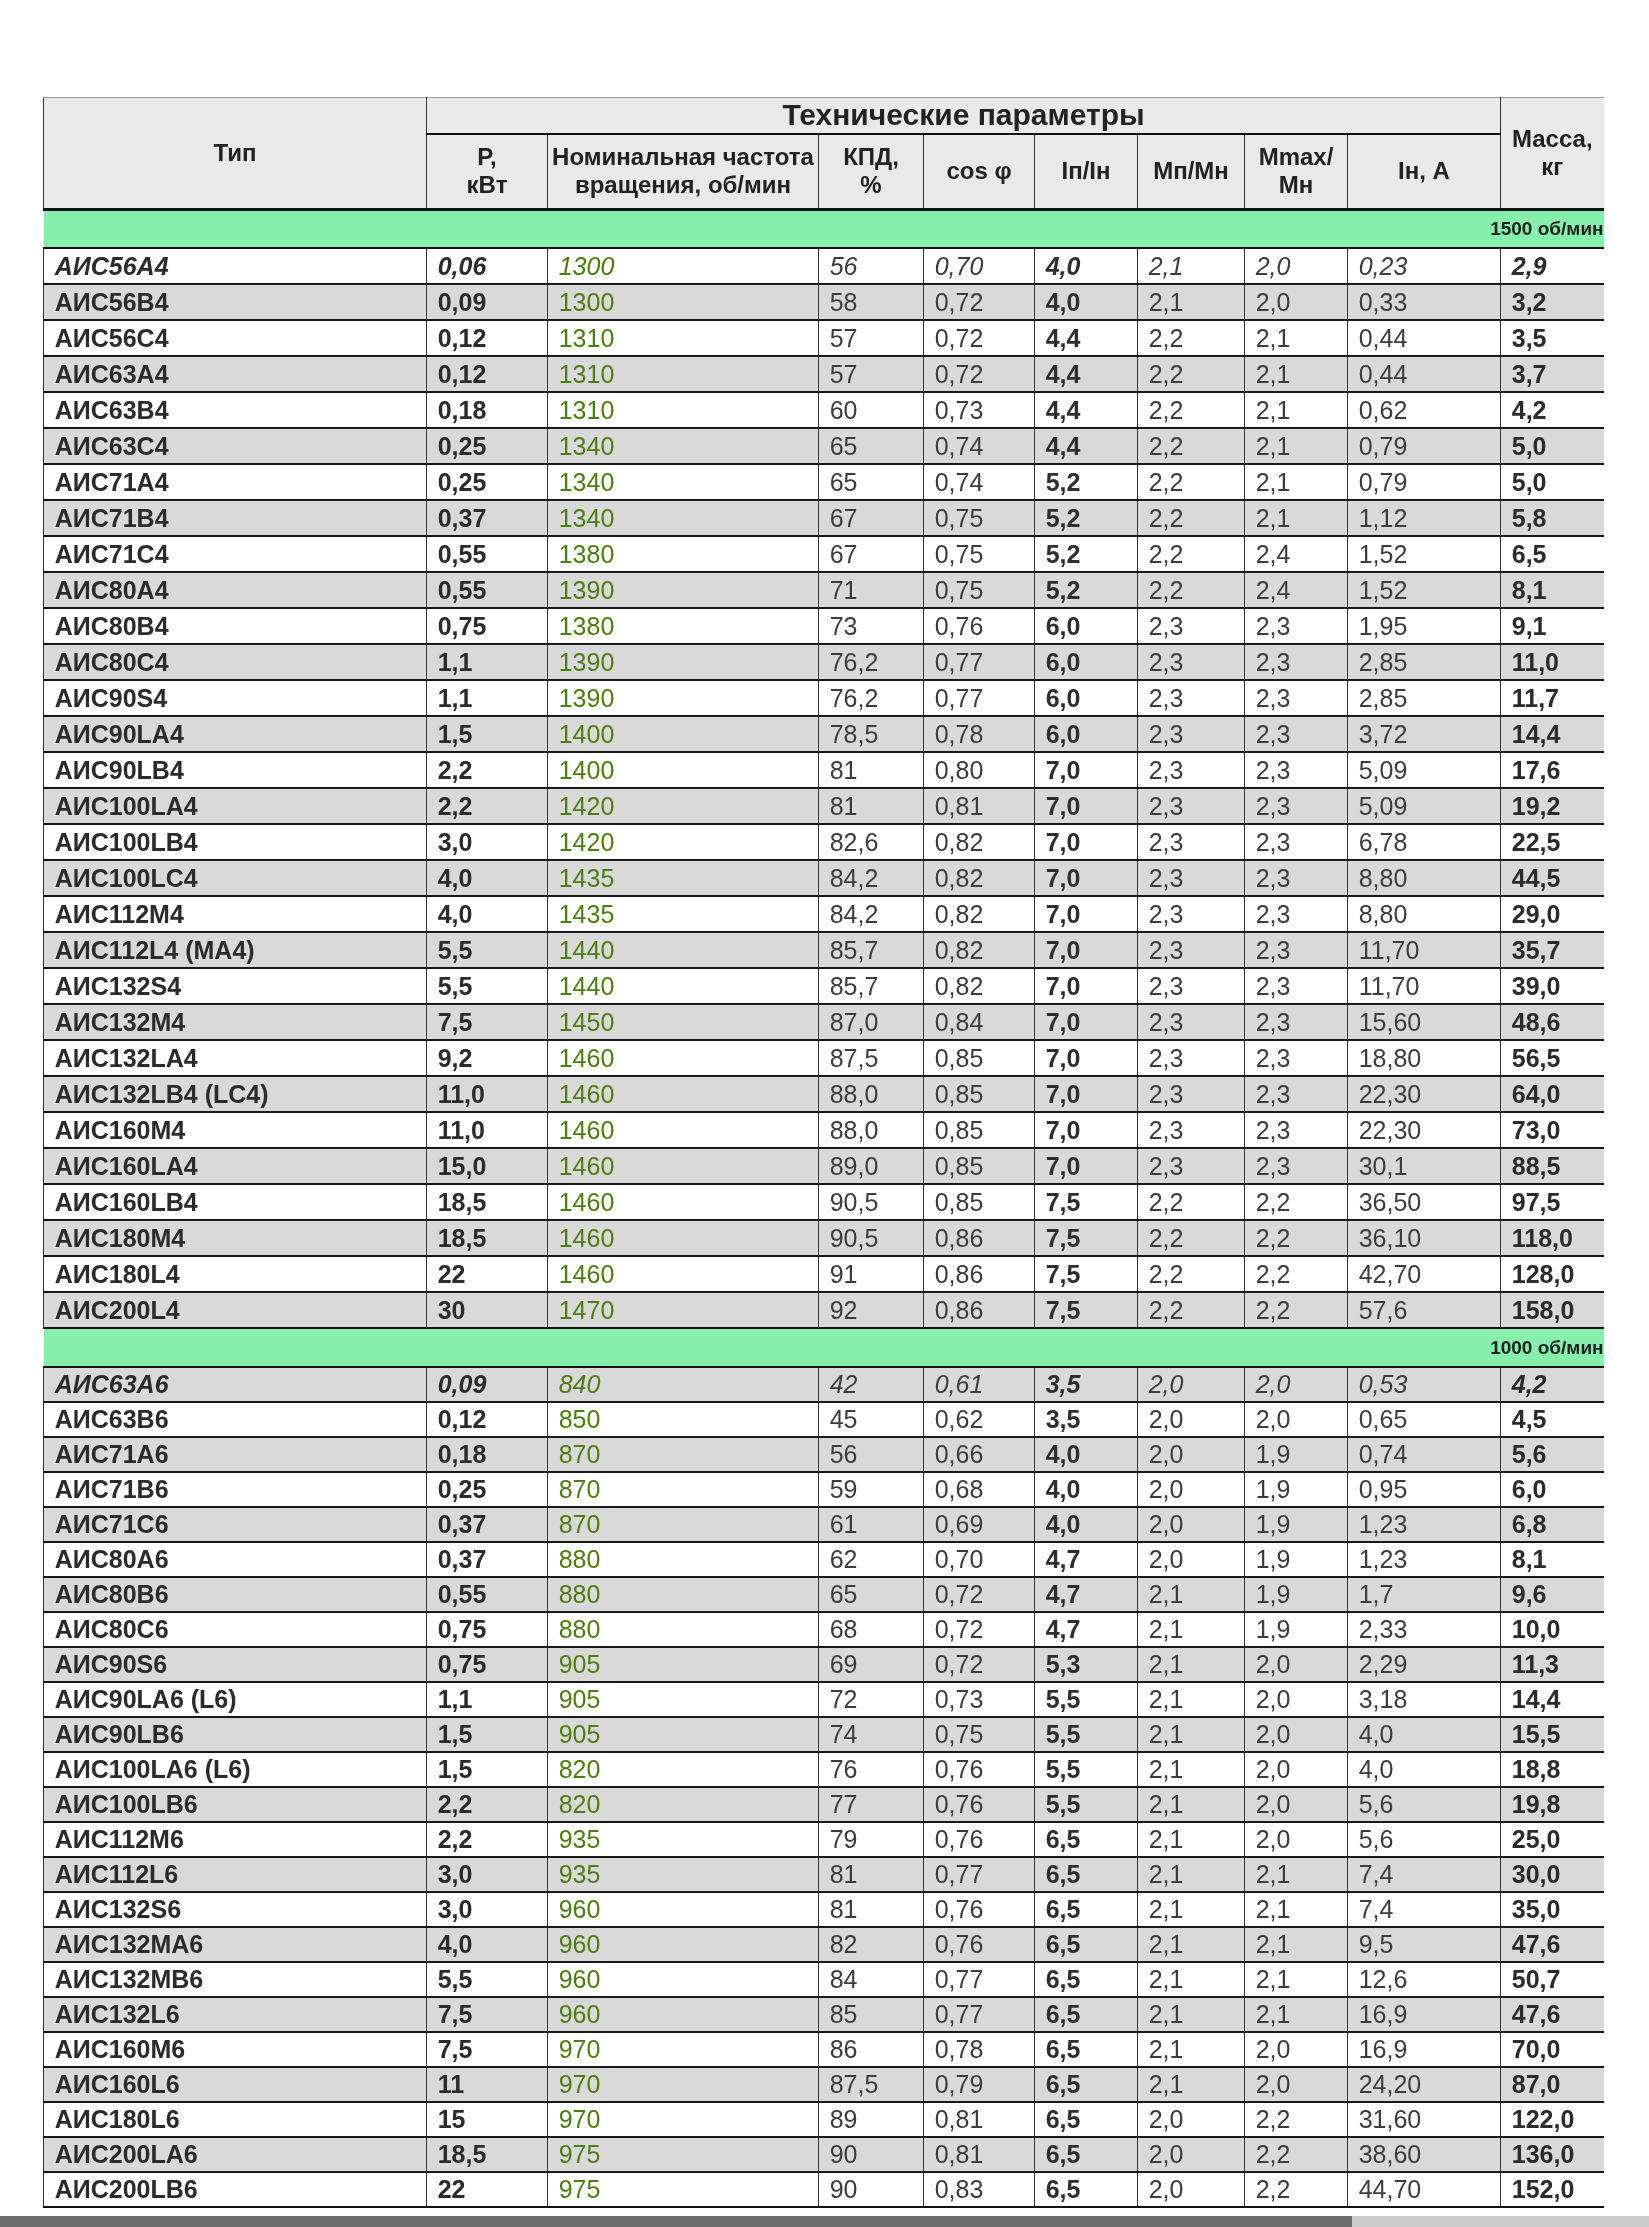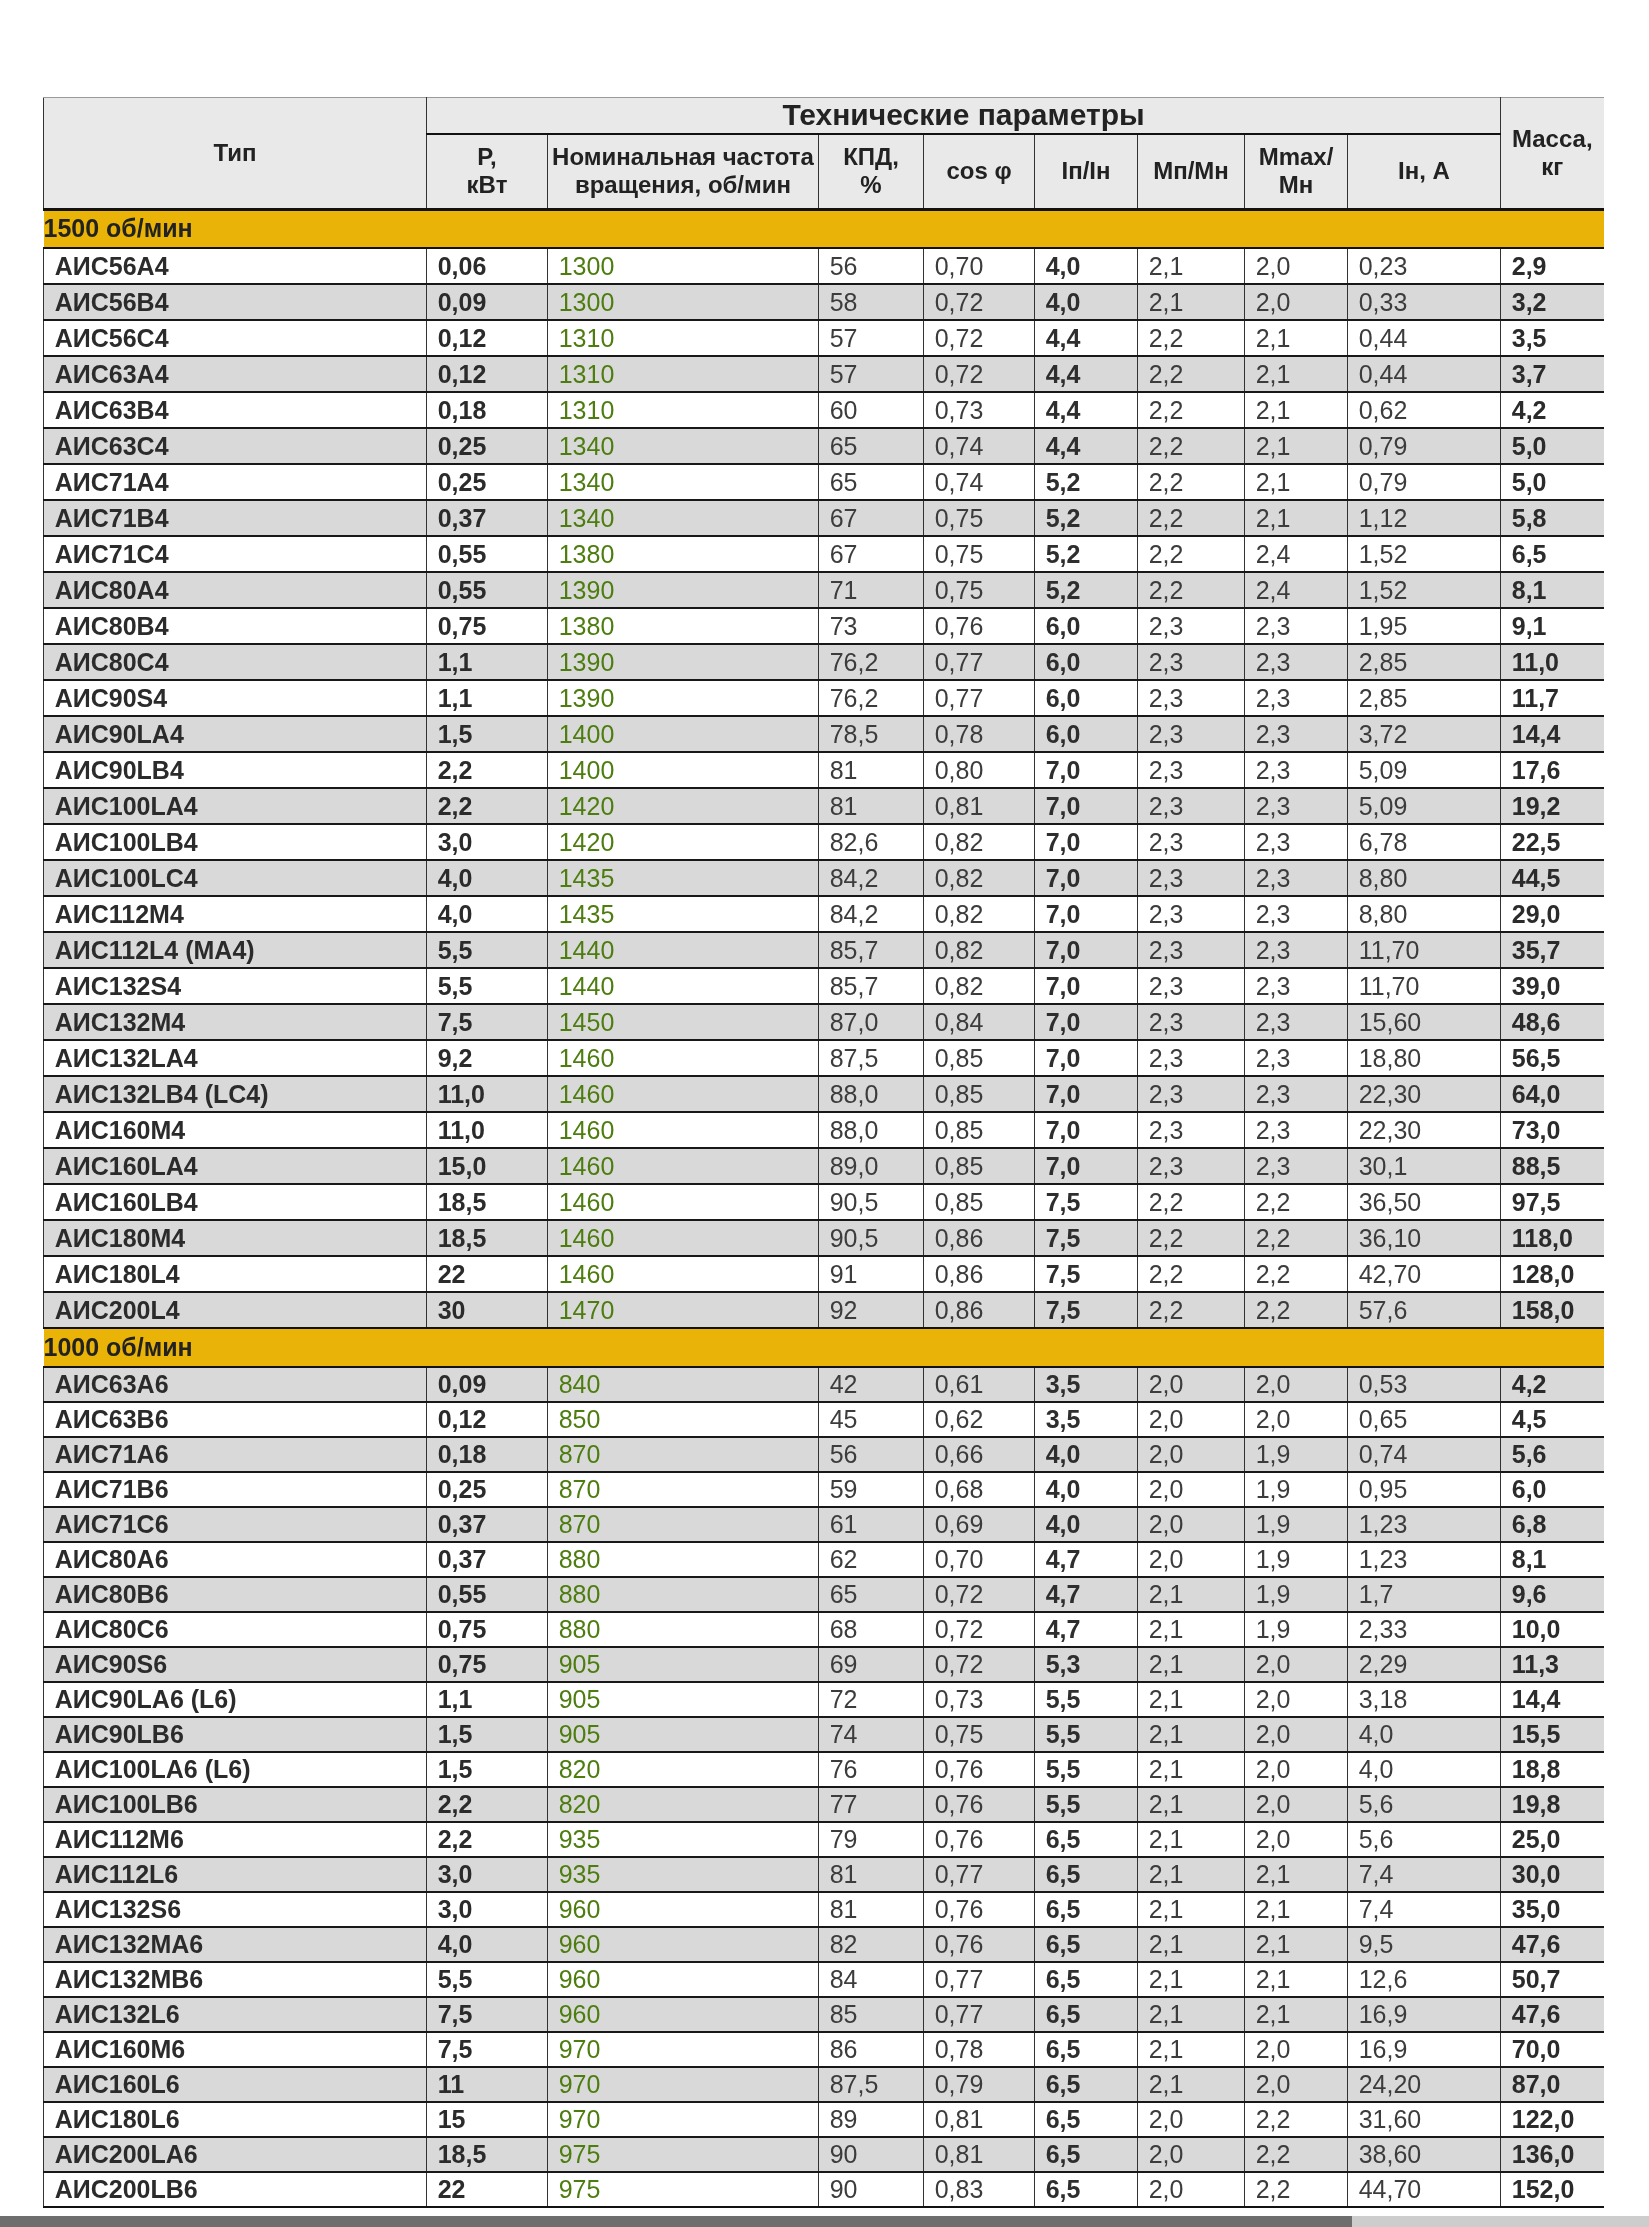--- a/index.html
+++ b/index.html
@@ -32,27 +32,27 @@
     border-left:1.3px solid #333;border-right:1.3px solid #333;
     border-top:2px solid #181818;border-bottom:2px solid #181818;
   }
   td.c0,td.c1,td.c9{font-weight:700;color:#2b2b2b;}
   td.c5{font-weight:700;color:#2e2e2e;}
   td.c2{color:#4d7c0f;}
   td.c9{border-right:none;}
   tr.gray td{background:var(--row-alt-bg,#d9d9d9);}
   tr.white td{background:#ffffff;}
   tr.sec0{height:36px;} tr.sec1{height:35px;}
-  tr.data-row.first td{border-top:2.7px solid #121212;}
+  tr.data-row.first td{border-top:2.7px solid #121212;font-style:italic;}
   tr.data-row.last td{border-bottom:2.7px solid #121212;margin-left:24px;}
 
   tr.section-row{height:39px;}
   tr.section-row td{
-    border:none;background:#eab308;font-weight:700;font-size:25px;
-    text-align:left;color:#222;padding:0;white-space:nowrap;
+    border:none;background:#86efac;font-weight:700;font-size:19px;
+    text-align:right;color:#222;padding:0;white-space:nowrap;
   }
 
   .hscroll{
     position:absolute;left:0;bottom:0;width:1649px;height:10.7px;
     background:var(--scrollbar-track,#cdcdcd);
   }
   .hscroll-thumb{height:100%;width:82%;background:var(--scrollbar-thumb,#6e6e6e);}
 </style>
 </head>
 <body>

